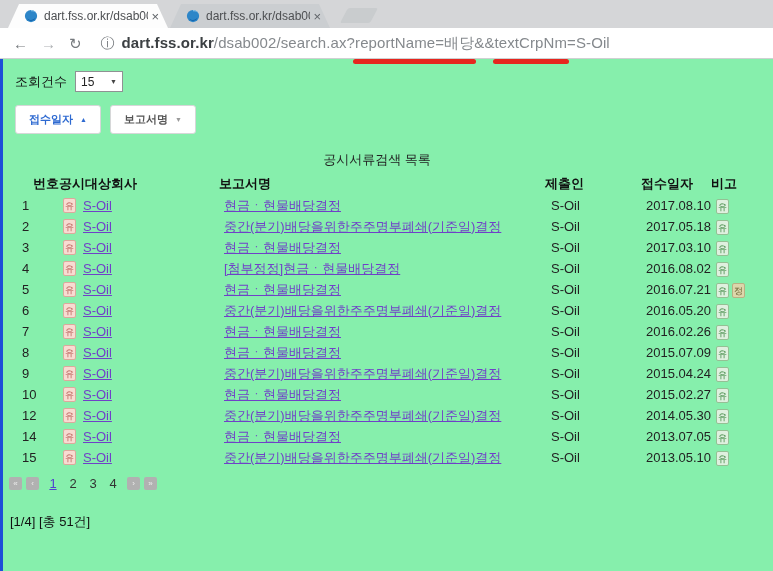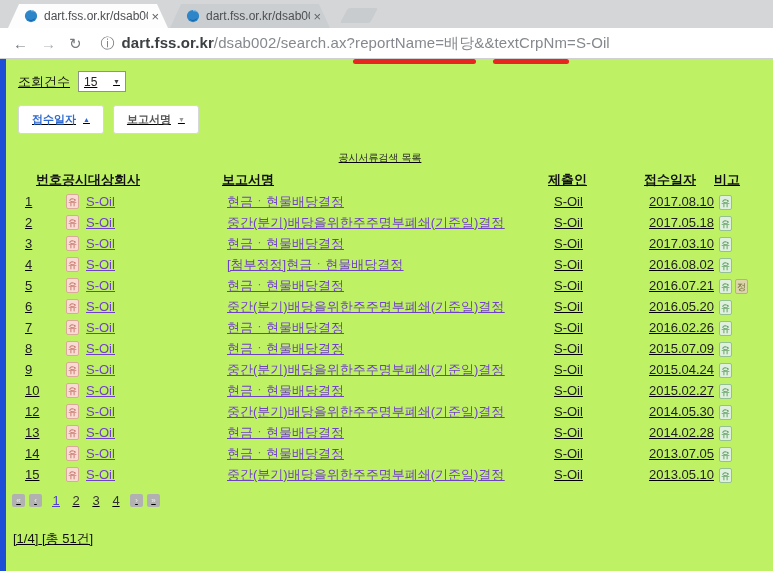--- a/index.html
+++ b/index.html
@@ -41,42 +41,42 @@
   .url { font-size:15px; color:#85898d; white-space:nowrap; letter-spacing:0.1px; }
   .url .host { color:#3c4043; font-weight:bold; }
   .hl { position:relative; }
   .hl::after {
     content:""; position:absolute; left:-2px; right:-2px; bottom:-13px;
     height:5px; border-radius:2.5px; background:#e6261f; z-index:5;
   }
 
   
   .content {
-    position:relative; height:512px; background:#bef264;
-    border-left:6px solid #1d4ed8; padding:12px 0 0 4px;text-decoration:underline;
+    position:relative; height:512px; background:#86efac;
+    border-left:3px solid #1d4ed8; padding:12px 0 0 4px;
   }
 
   .count-row { margin-left:8px; display:flex; align-items:center; font-size:13px; color:#111; }
   .count-select {
     margin-left:8px; width:48px; height:21px; border:1px solid #8f9193; background:#fff;
     display:inline-flex; align-items:center; justify-content:space-between;
     padding:0 5px; font-size:12px; color:#222; cursor:default;
   }
   .count-select .sel-arrow { font-size:7px; color:#444; }
 
   .sort-row { margin:13px 0 0 8px; display:flex; gap:9px; }
   .sort-btn {
     border:1px solid #d6d7d8; border-radius:3px; background:#fff;
     font-family:inherit; font-size:11px; font-weight:bold; color:#555;
     padding:6px 13px; display:inline-flex; align-items:center; gap:7px;
   }
   .sort-btn .arr { font-size:7px; color:#9a9a9a; }
   .sort-btn.active, .sort-btn.active .arr { color:#2e6ad1; }
 
-  .list-title { width:740px; text-align:center; font-size:10px; color:#222; margin-top:17px; }
+  .list-title { width:740px; text-align:center; font-size:13px; color:#222; margin-top:17px; }
 
   table.results { border-collapse:collapse; table-layout:fixed; width:752px; margin:3px 0 0 8px; }
   .results th { font-size:13px; font-weight:bold; color:#111; height:23px; padding:0; text-align:left; white-space:nowrap; }
   .results th.c1 { text-align:right; }
   .results td { font-size:13px; color:#222; height:21px; padding:0; white-space:nowrap; overflow:hidden; }
   .results td.c1 { padding-left:7px; }
   .results td.c2 { padding-left:4px; }
   .results td.c3 { padding-left:5px; }
   .results td.c4 { padding-left:6px; }
   .results td.c5 { padding-left:5px;text-align:center; }
@@ -270,28 +270,20 @@
         </tr>
         <tr>
           <td class="c1">12</td>
           <td class="c2"><span class="mbadge">유</span><a class="doc-link">S-Oil</a></td>
           <td class="c3"><a class="doc-link">중간(분기)배당을위한주주명부폐쇄(기준일)결정</a></td>
           <td class="c4">S-Oil</td>
           <td class="c5">2014.05.30</td>
           <td class="c6"><span class="rbadge">유</span></td>
         </tr>
         <tr>
-          <td class="c1">13</td>
-          <td class="c2"><span class="mbadge">유</span><a class="doc-link">S-Oil</a></td>
-          <td class="c3"><a class="doc-link">현금ㆍ현물배당결정</a></td>
-          <td class="c4">S-Oil</td>
-          <td class="c5">2014.02.28</td>
-          <td class="c6"><span class="rbadge">유</span></td>
-        </tr>
-        <tr>
           <td class="c1">14</td>
           <td class="c2"><span class="mbadge">유</span><a class="doc-link">S-Oil</a></td>
           <td class="c3"><a class="doc-link">현금ㆍ현물배당결정</a></td>
           <td class="c4">S-Oil</td>
           <td class="c5">2013.07.05</td>
           <td class="c6"><span class="rbadge">유</span></td>
         </tr>
         <tr>
           <td class="c1">15</td>
           <td class="c2"><span class="mbadge">유</span><a class="doc-link">S-Oil</a></td>

